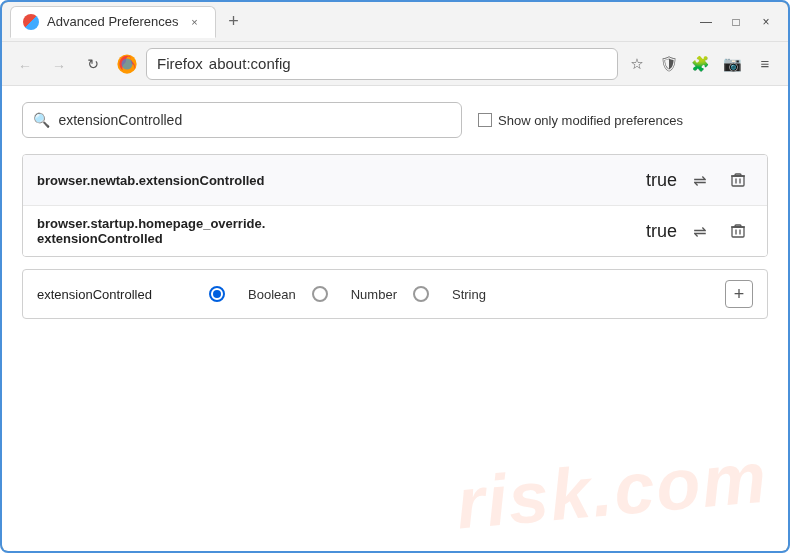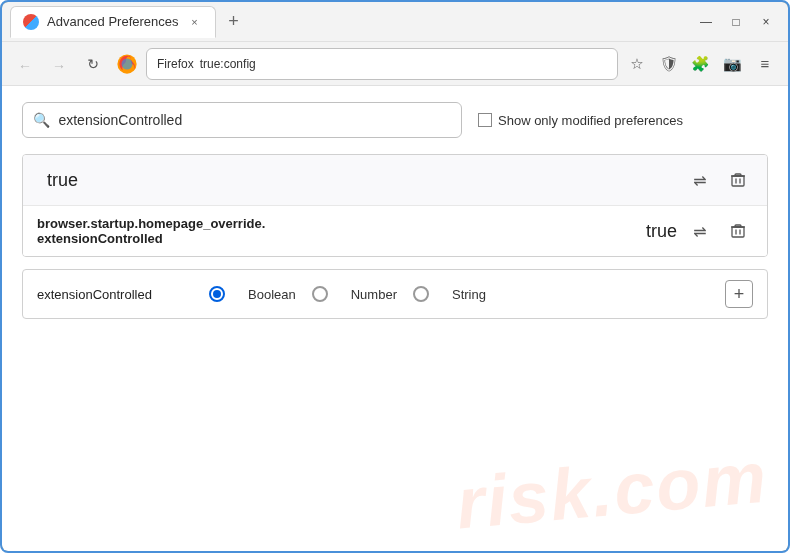--- a/index.html
+++ b/index.html
@@ -131,21 +131,21 @@
 
     .address-bar {
       flex: 1;
       height: 32px;
       background: #fff;
       border: 1px solid #c0c0c0;
       border-radius: 6px;
       display: flex;
       align-items: center;
       padding: 0 10px;
-      font-size: 12px;
+      font-size: 15px;
       color: #333;
       gap: 6px;
     }
     .address-text {
       color: #333;
     }
 
     .nav-icons {
       display: flex;
       align-items: center;
@@ -378,21 +378,21 @@
     <div class="nav-btn">↻</div>
 
     <svg class="firefox-logo" viewBox="0 0 32 32" xmlns="http://www.w3.org/2000/svg">
       <circle cx="16" cy="16" r="14" fill="#FF9800"></circle>
       <path d="M16 4 C10 4 5 9 5 16 C5 20 7 23.5 10 25.5 C9 23 9 20 10 18 C11 16 13 15 14 13 C15 11 14 8 16 6 C18 4 20 5 21 7 C22 9 21 12 22 14 C23 16 25 16 26 18 C27 20 27 23 26 25 C27.5 23 28 19.5 27 17 C26 14 23 12 22 10 C21 8 22 6 20 4.5 C19 4 17 4 16 4Z" fill="#F44336"></path>
       <circle cx="16" cy="16" r="8" fill="#2196F3" opacity="0.6"></circle>
     </svg>
 
     <div class="address-bar">
       <span class="address-text">Firefox</span>
-      <span class="address-text">true:config</span>
+      <span class="address-text">about:config</span>
     </div>
 
     <div class="nav-icons">
       <div class="nav-icon-btn">☆</div>
       <div class="nav-icon-btn">🛡</div>
       <div class="nav-icon-btn">🧩</div>
       <div class="nav-icon-btn">📷</div>
       <div class="nav-icon-btn">≡</div>
     </div>
   </div>
@@ -409,20 +409,21 @@
         </div>
         <label class="show-modified-label">
           <div class="checkbox-box"></div>
           <span>Show only modified preferences</span>
         </label>
       </div>
 
       <div class="results-table">
 
         <div class="result-row">
+          <span class="pref-name">browser.newtab.extensionControlled</span>
           <span class="pref-value">true</span>
           <div class="row-actions">
             <div class="icon-btn" title="Toggle">⇌</div>
             <div class="icon-btn" title="Delete">
               <svg width="16" height="16" viewBox="0 0 16 16" fill="none" xmlns="http://www.w3.org/2000/svg">
                 <rect x="2" y="4" width="12" height="10" rx="1" stroke="#555" stroke-width="1.3" fill="none"></rect>
                 <line x1="1" y1="4" x2="15" y2="4" stroke="#555" stroke-width="1.3"></line>
                 <rect x="5" y="2" width="6" height="2" rx="1" stroke="#555" stroke-width="1.3" fill="none"></rect>
                 <line x1="6" y1="6.5" x2="6" y2="11.5" stroke="#555" stroke-width="1.3"></line>
                 <line x1="10" y1="6.5" x2="10" y2="11.5" stroke="#555" stroke-width="1.3"></line>

